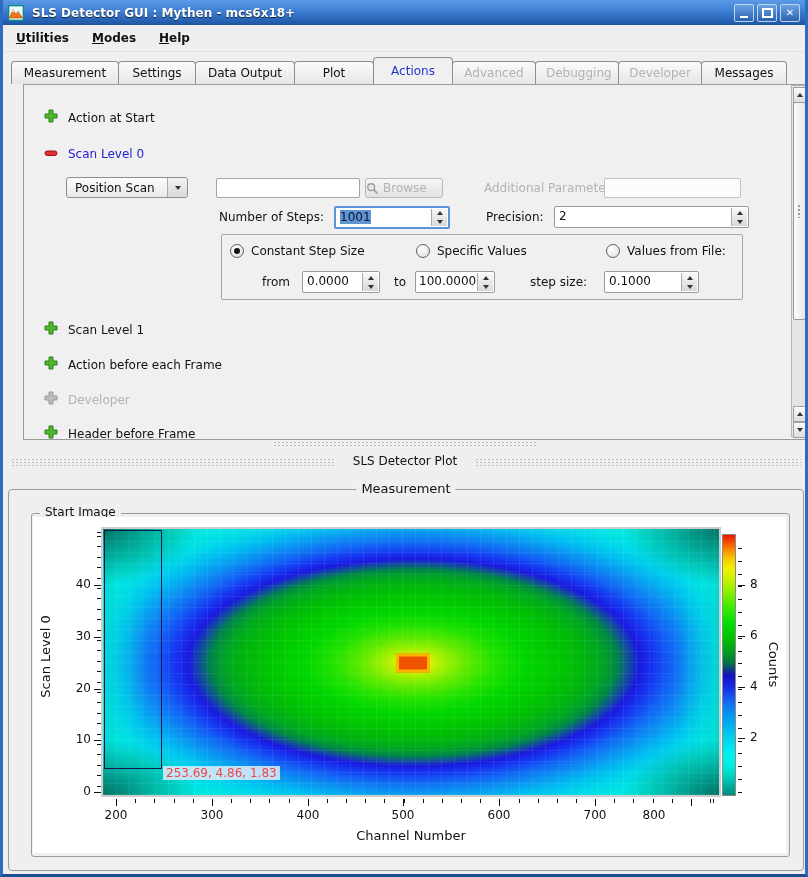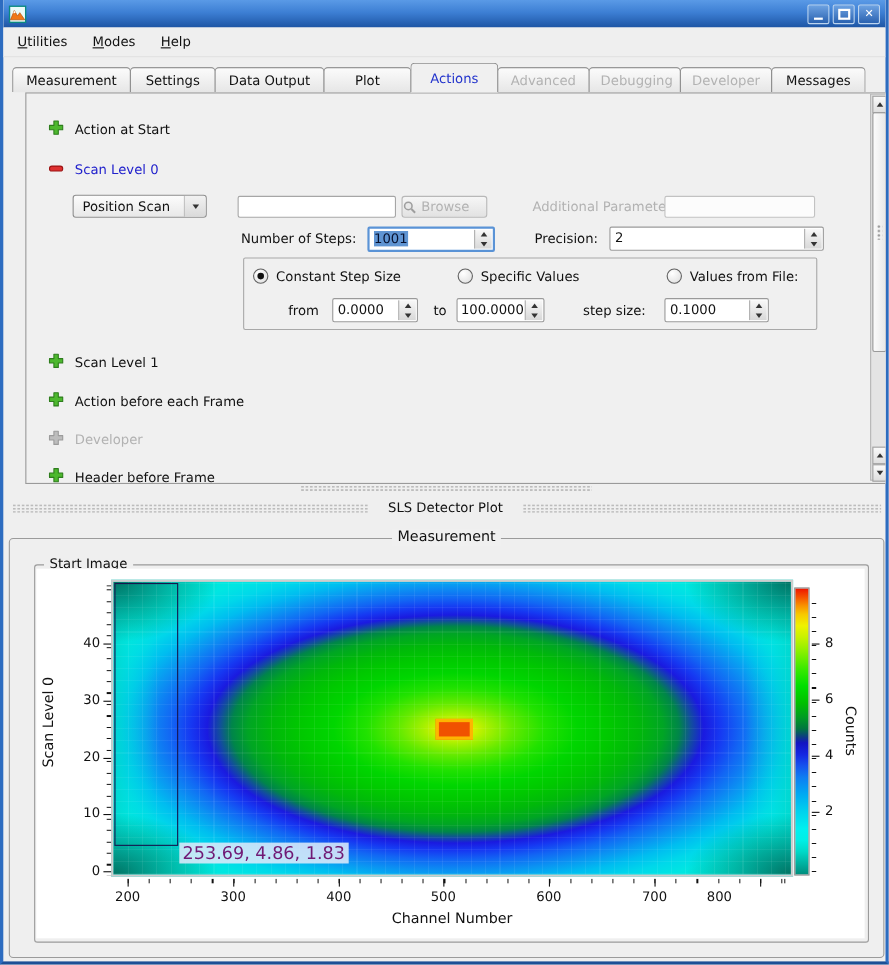--- a/index.html
+++ b/index.html
@@ -13,21 +13,21 @@
   #titlebar{left:0;top:0;right:0;height:25px;background:linear-gradient(#5a9ae6,#3d7fd4 45%,#1d55a4);display:flex;align-items:center;}
   #titlebar .ttl{color:#fff;font-weight:bold;font-size:12px;margin-left:8px;text-shadow:0 1px 1px #123;}
   .winbtn{width:18px;height:16px;margin-left:3px;border:1px solid #bcd4ee;border-radius:2px;
           background:linear-gradient(#6da2e2,#2a62b0);display:flex;align-items:center;justify-content:center;}
   .winbtns{position:absolute;right:5px;top:4px;display:flex;}
   .glyph-min{width:8px;height:2px;background:#fff;margin-top:7px;}
   .glyph-max{width:7px;height:6px;border:2px solid #fff;}
   .glyph-x{color:#fff;font-size:10px;font-weight:bold;line-height:1;}
   
   #menubar{left:0;top:25px;right:0;height:26px;background:#efefef;display:flex;align-items:center;border-bottom:1px solid #e2e2e2;}
-  .menu-item{padding:3px 10px;margin-left:3px;}
+  .menu-item{padding:3px 10px;margin-left:3px;font-weight:bold;}
   .u{text-decoration:underline;}
   
   #tabbar{left:8px;top:57px;width:790px;height:27px;display:flex;align-items:flex-end;}
   .tab{height:22px;line-height:22px;text-align:center;border:1px solid #8e8e8e;border-bottom:none;
        border-radius:4px 4px 0 0;background:linear-gradient(#fbfbfb,#e6e6e6);margin-right:-1px;padding:0 10px;}
   .tab.active{height:26px;line-height:26px;background:#f0f0f0;color:#2233cc;position:relative;z-index:2;}
   .tab.disabled{color:#b2b2b2;}
   
   #panel{left:20px;top:84px;width:785px;height:354px;border:1px solid #9a9a9a;background:#f0f0f0;overflow:hidden;}
   .icon16{width:16px;height:16px;display:inline-block;}
@@ -75,21 +75,21 @@
       linear-gradient(270deg, rgba(0,215,205,0.85) 0px, rgba(0,228,218,0.45) 16px, rgba(0,230,220,0) 42px),
       radial-gradient(ellipse 370px 170px at 50.5% 50.3%,
         #ffe200 0%, #f6ef00 1.5%, #d8f200 4%, #a4f000 8%, #62ea00 14%, #20e200 22%,
         #00d600 30%, #00c800 38%, #00b80a 45%, #00a524 51%, #00854a 55%,
         #124d9e 58%, #1a1ae0 61%, #1638f2 65%, #1266f4 70%, #0b93f2 76%,
         #00bdf0 82%, #00d8ea 88%, #00e6e2 94%, #00e8da 100%);
     background-color:#00dcd2;}
   #heat .core{position:absolute;left:50.4%;top:50.2%;width:28px;height:13px;transform:translate(-50%,-50%);
               background:#f05200;border:3px solid rgba(255,200,0,0.85);}
   #selrect{position:absolute;left:71px;top:13px;width:56px;height:237px;border:1px solid #16164e;}
-  #tooltip{position:absolute;left:130px;top:249px;background:rgba(219,233,249,0.88);color:#701a75;padding:0 3px;font-size:16px;}
+  #tooltip{position:absolute;left:130px;top:249px;background:rgba(219,233,249,0.88);color:#ef4444;padding:0 3px;font-size:12px;}
   .tickmaj-y{position:absolute;width:7px;height:1px;background:#111;left:61px;}
   .tickstrip-y{position:absolute;left:64px;top:15px;width:4px;height:264px;
      background-image:repeating-linear-gradient(0deg,#111 0 1px,transparent 1px 10.4px);background-position:0 1px;}
   .ylab-num{position:absolute;left:30px;width:28px;text-align:right;}
   .tickmaj-x{position:absolute;width:1px;height:7px;background:#111;top:282px;}
   .tickstrip-x{position:absolute;left:70px;top:282px;width:616px;height:4px;
      background-image:repeating-linear-gradient(90deg,#111 0 1px,transparent 1px 19.16px);background-position:-6px 0;}
   .xlab-num{position:absolute;top:291px;width:40px;margin-left:-20px;text-align:center;}
   #cbar{position:absolute;left:689px;top:17px;width:14px;height:262px;border:1px solid #8a8a8a;box-sizing:border-box;
     background:linear-gradient(to top,
@@ -110,20 +110,21 @@
 <div id="app">
 
   <div class="abs" id="titlebar">
     <span class="icon16" style="margin-left:5px">
       <svg width="16" height="16" viewBox="0 0 16 16">
           <rect x="0.5" y="0.5" width="15" height="15" fill="#eafaf8" stroke="#0a8a80" stroke-width="1.6"></rect>
           <path d="M1.5 13 L5 4.5 L8 9.5 L10 6.5 L14.5 13 Z" fill="#f07818" stroke="#b04c08" stroke-width="0.6"></path>
           <path d="M4 7 L5 4.5 L6.3 6.8 Z" fill="#ffffff"></path>
         </svg>
     </span>
+    <span class="ttl">SLS Detector GUI : Mythen - mcs6x18+</span>
     <span class="winbtns">
       <span class="winbtn">
           <span class="glyph-min"></span>
         </span>
       <span class="winbtn">
           <span class="glyph-max"></span>
         </span>
       <span class="winbtn">
           <span class="glyph-x">✕</span>
         </span>

